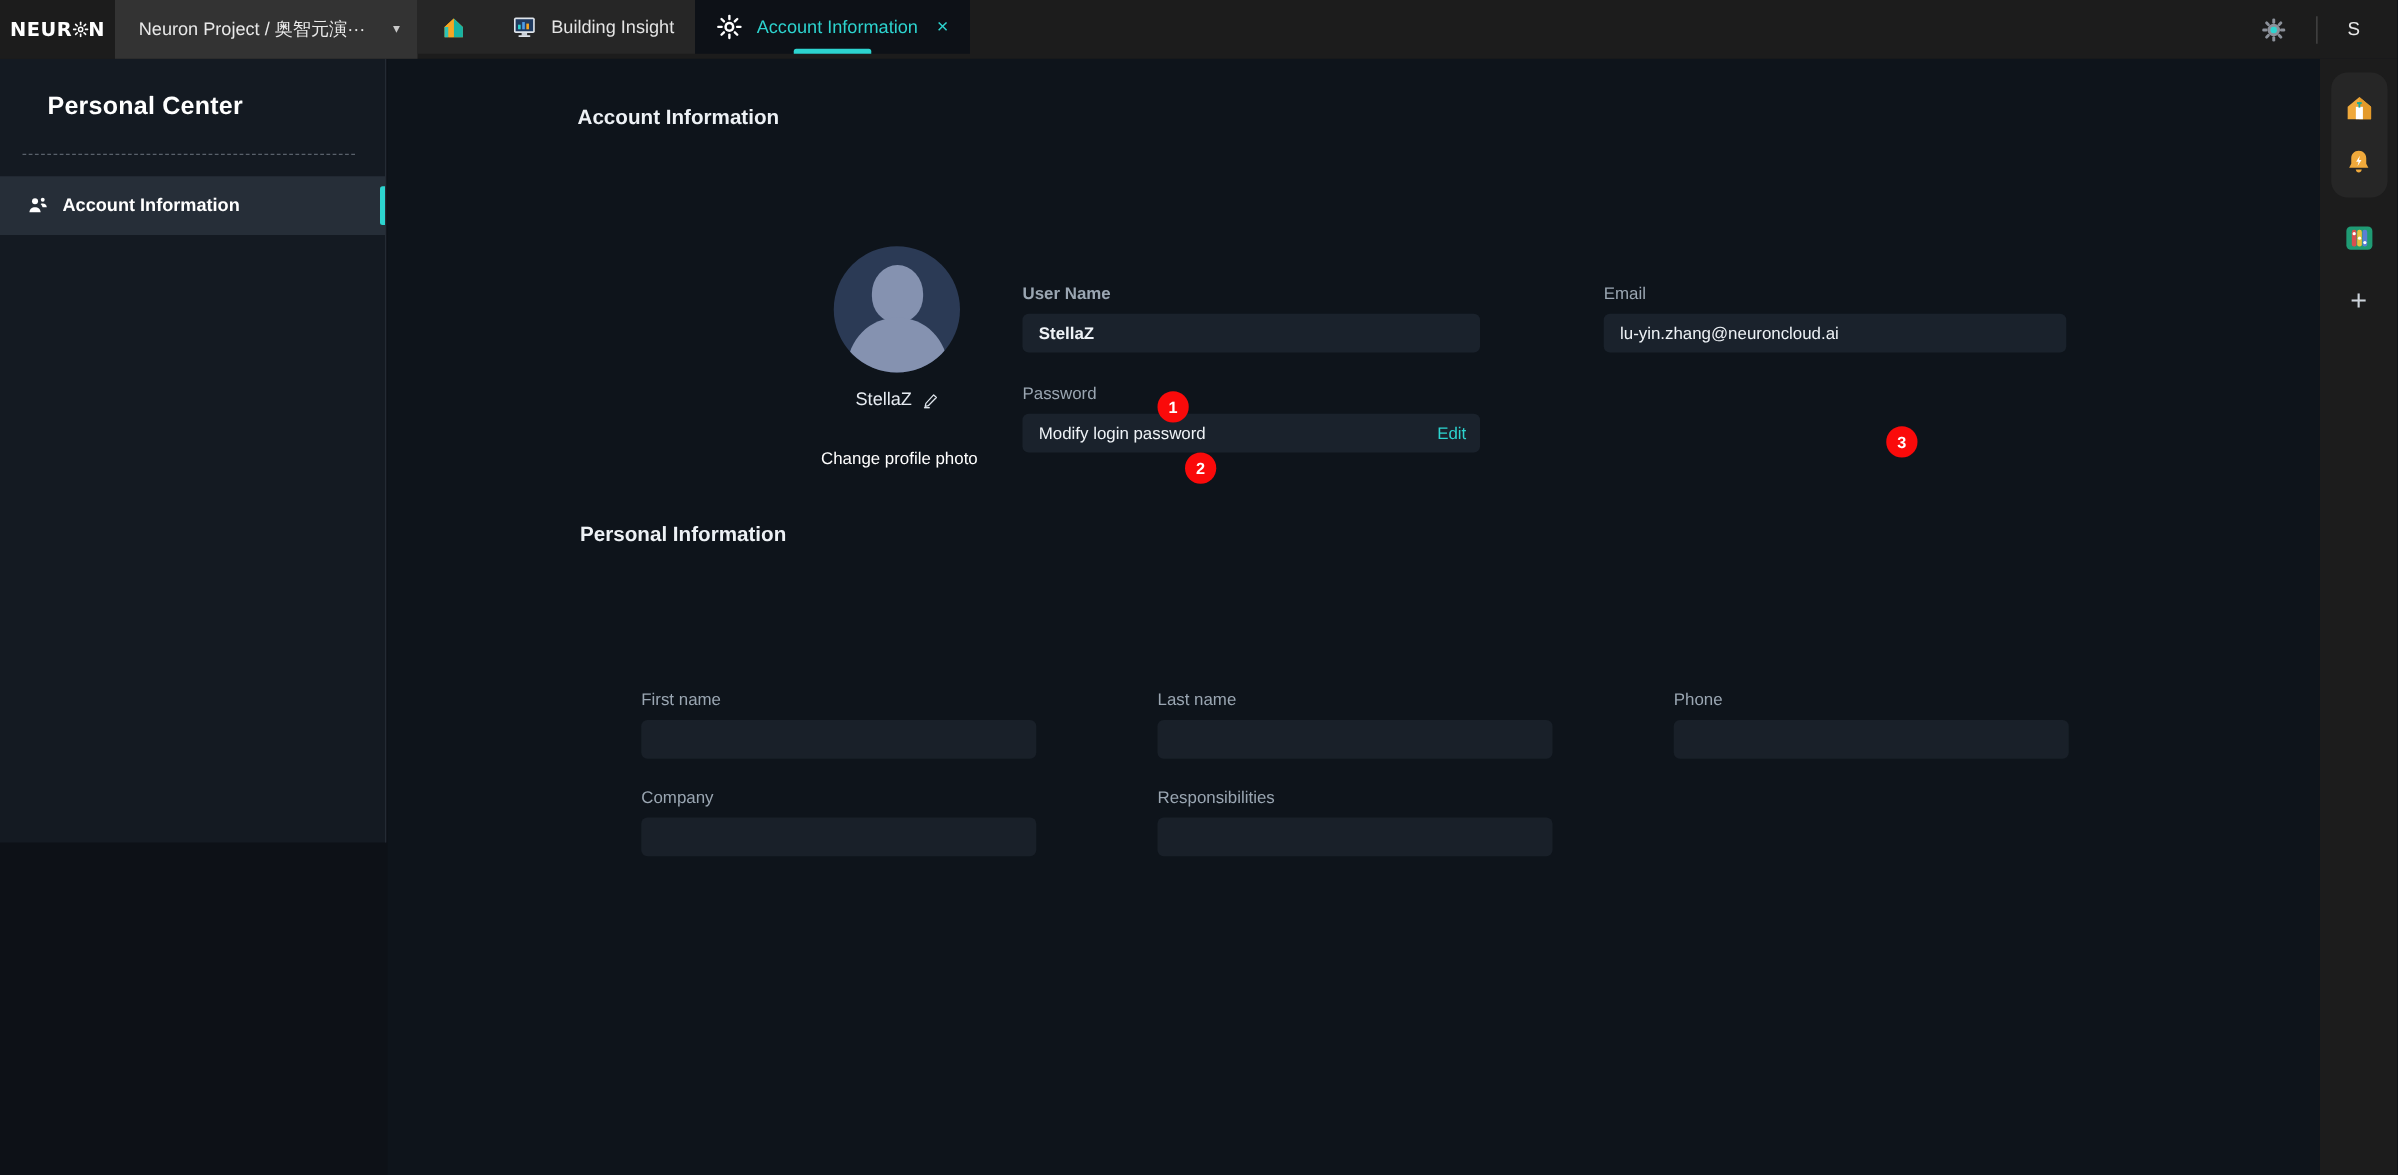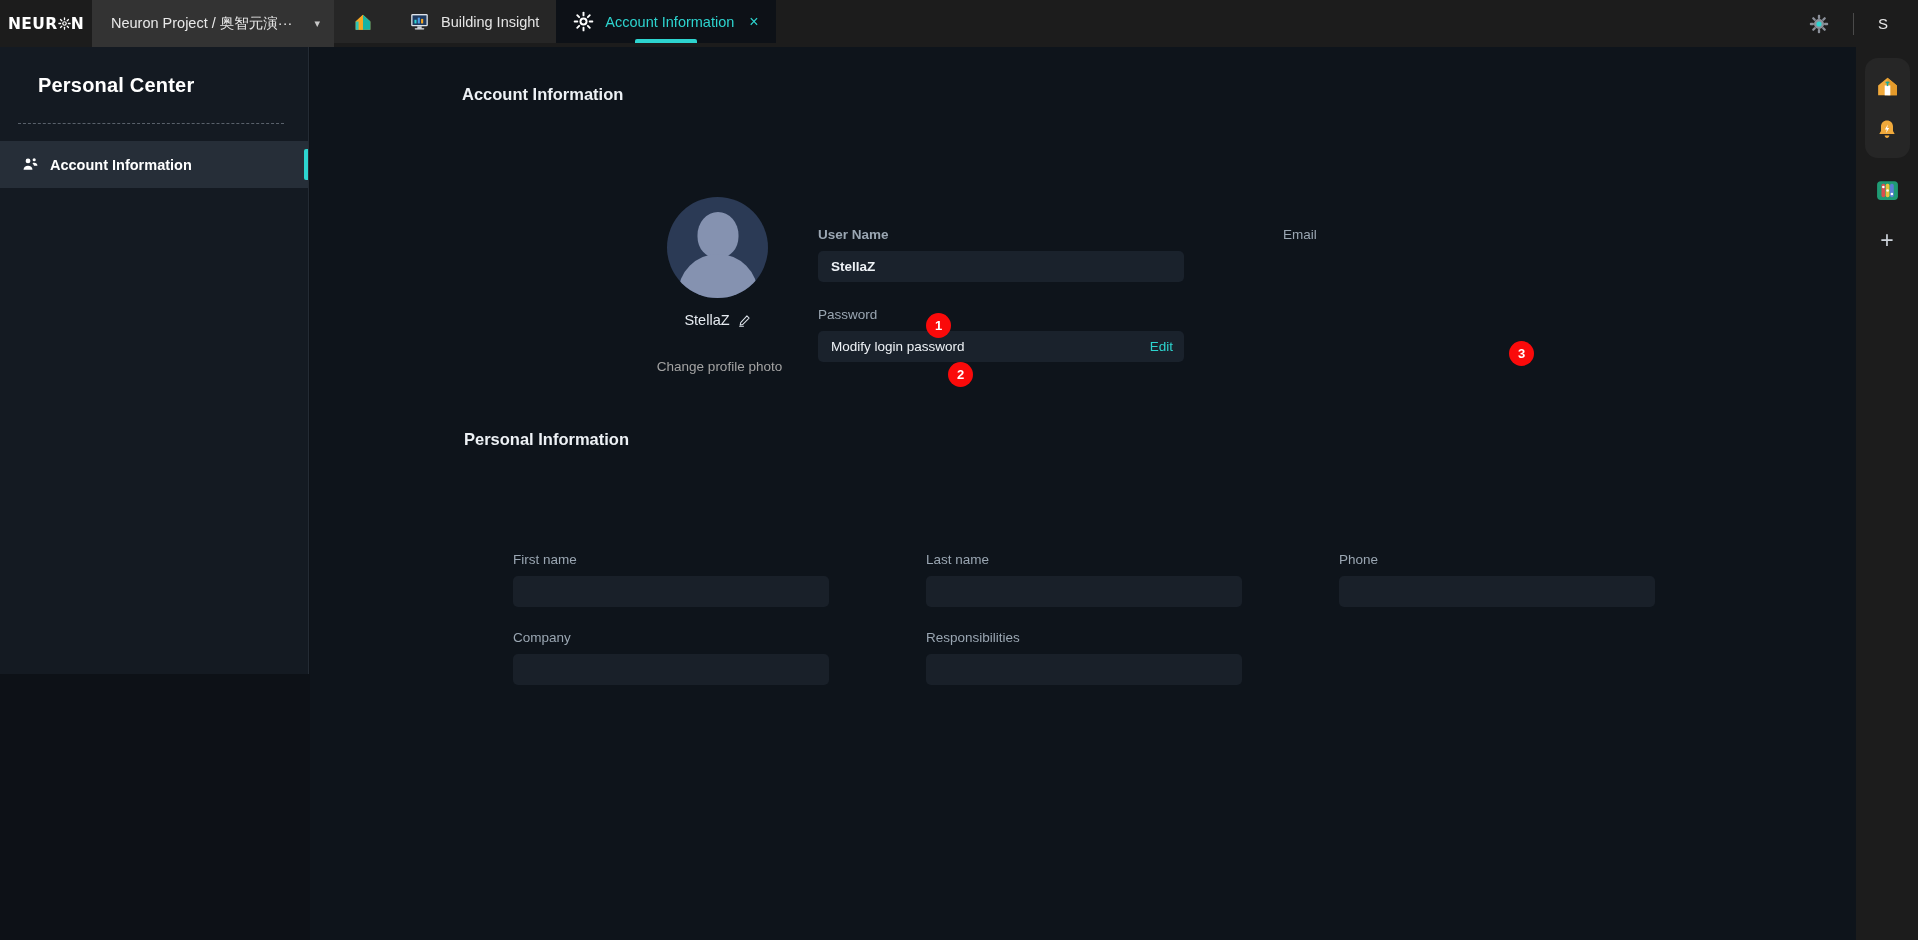--- a/index.html
+++ b/index.html
@@ -172,21 +172,21 @@
     overflow: hidden;
   }
 
   .section-title {
     color: #edf1f5;
     font-size: 16.5px;
     font-weight: 700;
     position: absolute;
   }
   #acct-title { left: 152px; top: 38px; }
-  #pers-title { left: 154px; top: 383px; }
+  #pers-title { left: 154px; top: 372px; }
 
   
   .avatar-block {
     position: absolute;
     left: 457px; top: 110px;
     width: 1px;
   }
   .avatar {
     position: absolute;
     left: -100px; top: 40px;
@@ -223,21 +223,21 @@
     color: #e6ebf1;
     font-size: 14.5px;
   }
   .pencil-icon { cursor: pointer; display: flex; }
 
   .change-photo {
     position: absolute;
     left: -135px; top: 202px;
     width: 175px;
     text-align: center;
-    color: #a3a3a3;
+    color: #ffffff;
     font-size: 13.5px;
     cursor: pointer;
   }
 
   
   .badge {
     position: absolute;
     width: 25px; height: 25px;
     border-radius: 50%;
     background: #fa0a0a;
@@ -478,20 +478,23 @@
 
     <div class="field" id="f-username">
       <span class="field-label">User Name</span>
       <div class="field-input">
         <span>StellaZ</span>
       </div>
     </div>
 
     <div class="field" id="f-email">
       <span class="field-label">Email</span>
+      <div class="field-input">
+        <span>lu-yin.zhang@neuroncloud.ai</span>
+      </div>
     </div>
 
     <div class="field" id="f-password">
       <span class="field-label">Password</span>
       <div class="field-input with-action">
         <span>Modify login password</span>
         <span class="inline-edit">Edit</span>
       </div>
     </div>
 

